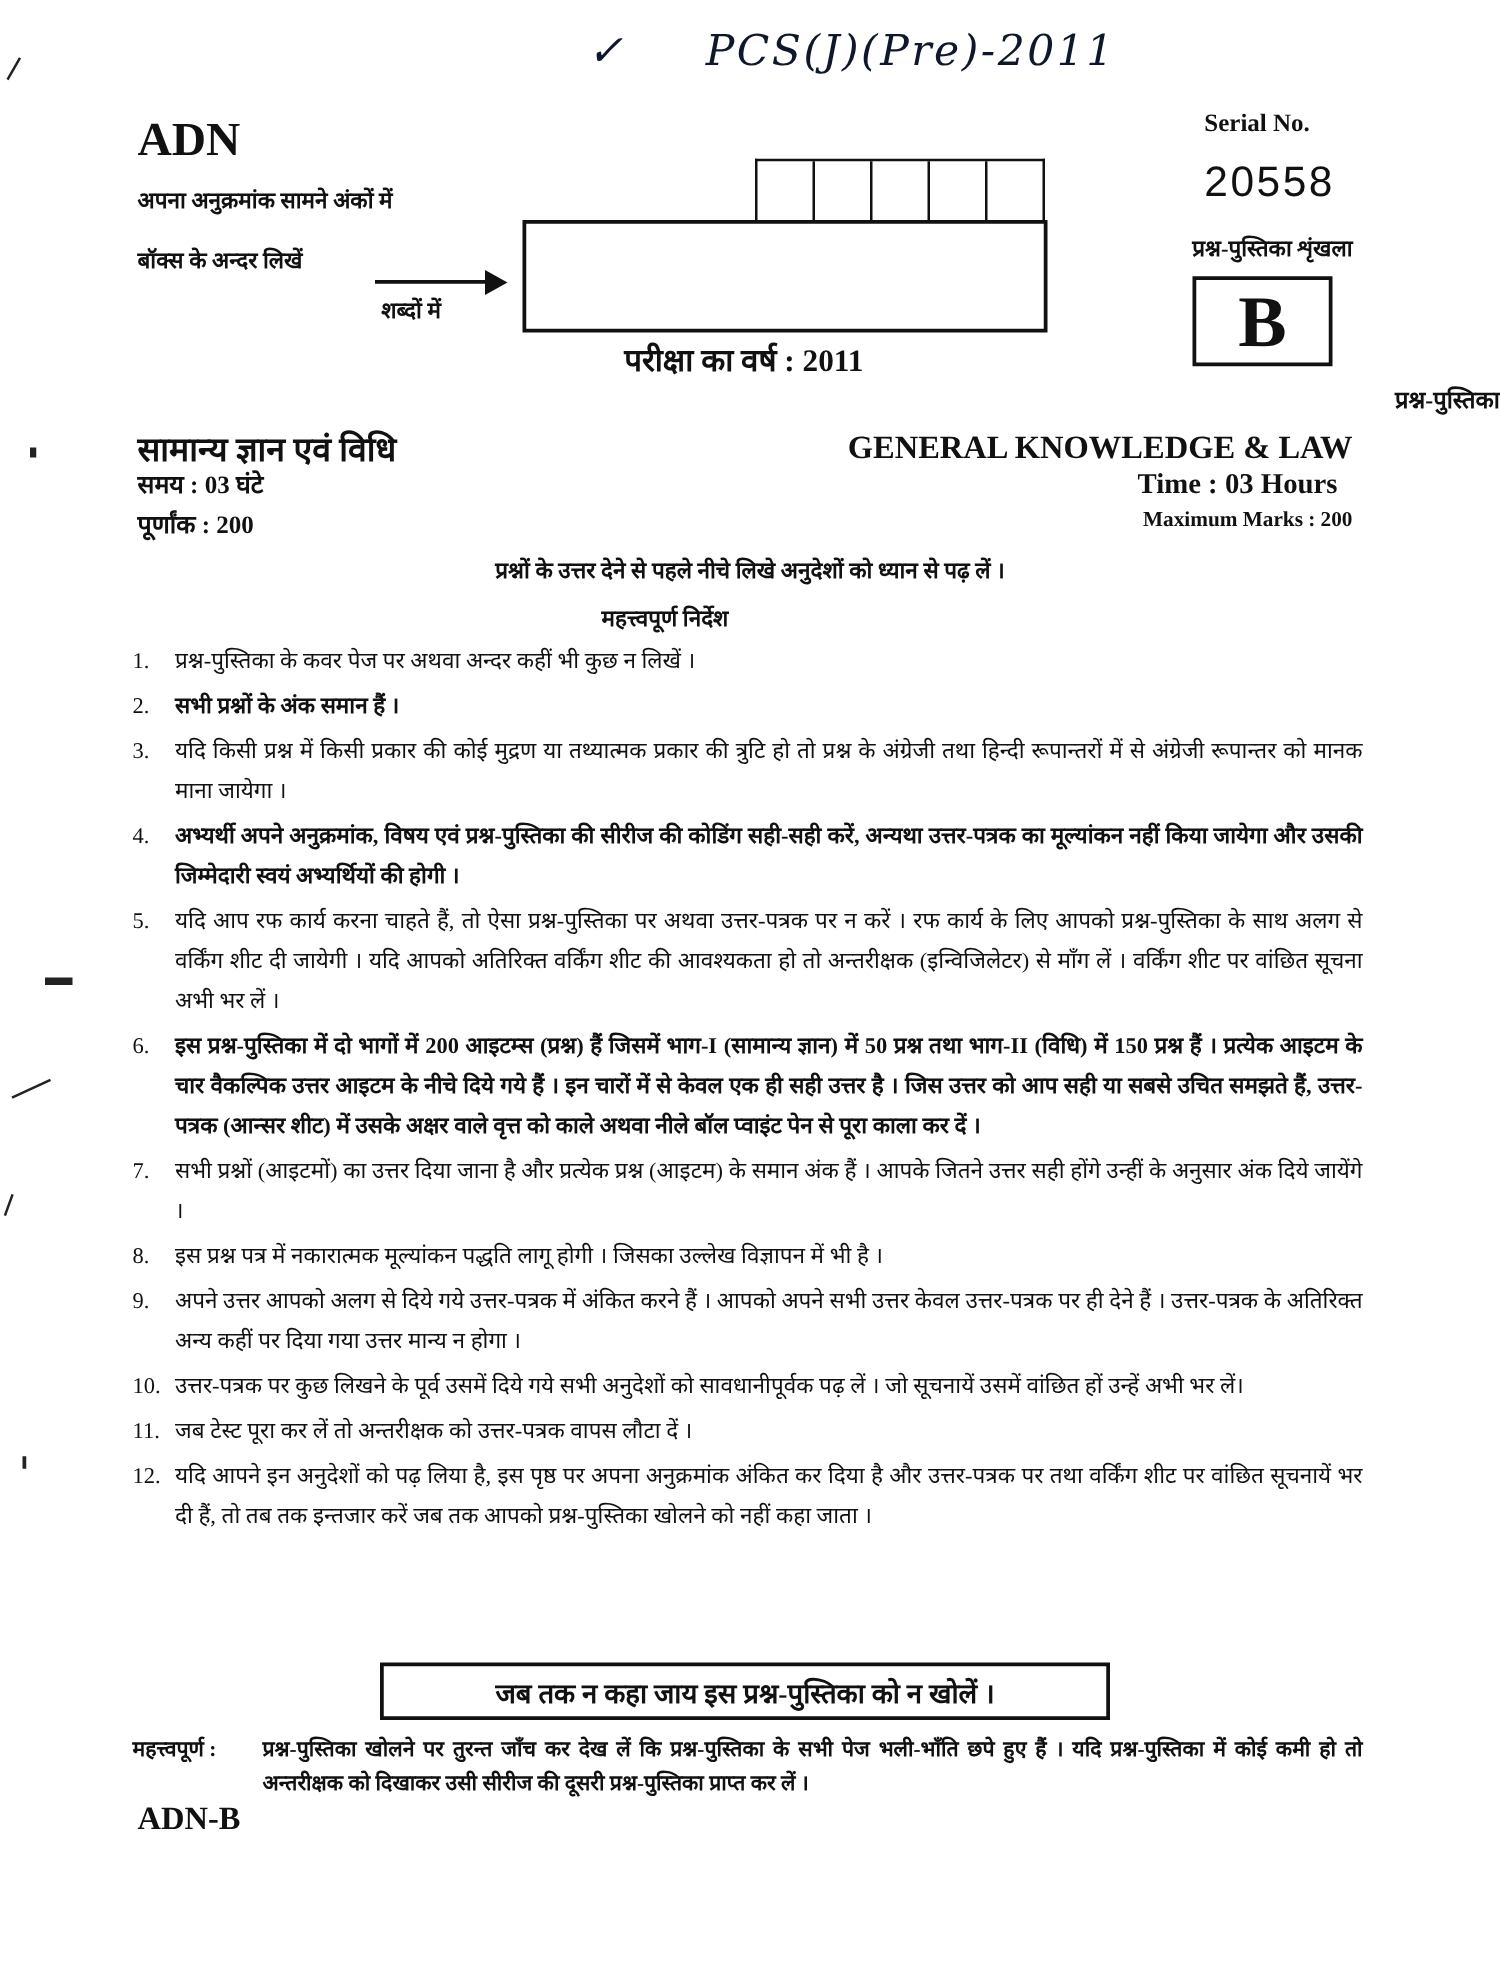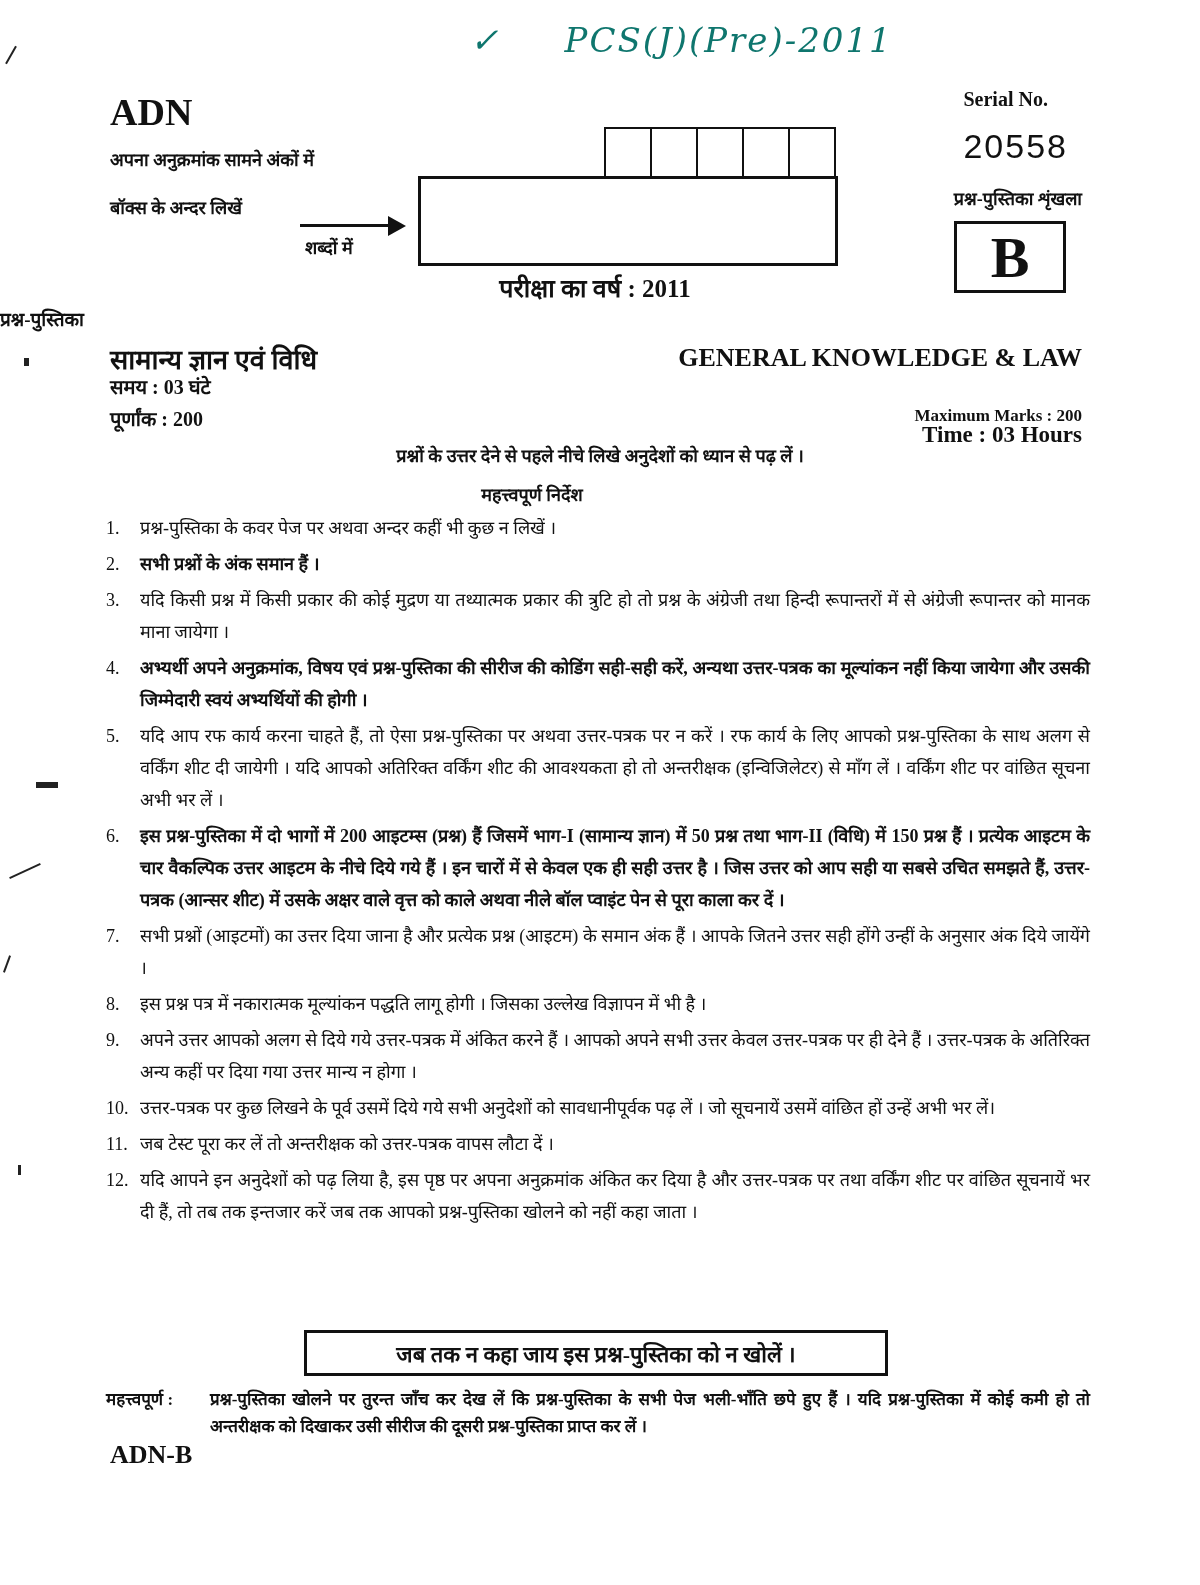--- a/index.html
+++ b/index.html
@@ -8,21 +8,21 @@
     font-family: "Liberation Serif", "DejaVu Serif", serif; color: #111111;
   }
   .abs { position: absolute; }
 
   
   .mark { position: absolute; background: #222; }
 
   
   .handwritten {
     left: 470px; top: 20px; font-family: "DejaVu Serif", serif; font-style: italic;
-    font-size: 34px; color: #0f766e; letter-spacing: 2px;
+    font-size: 34px; color: #0f172a; letter-spacing: 2px;
   }
   .code-top { left: 110px; top: 90px; font-size: 38px; font-weight: bold; }
   .serial { right: 132px; top: 88px; display: flex; align-items: baseline; gap: 16px; flex-direction: column; }
   .serial-label { font-size: 20px; font-weight: bold; }
   .serial-value { font-family: "Liberation Sans", sans-serif; font-size: 34px; letter-spacing: 2px; }
 
   .roll-hint { left: 110px; font-size: 18px; font-weight: bold; }
   .roll-hint.l1 { top: 147px; }
   .roll-hint.l2 { top: 195px; }
   .words-label { left: 305px; top: 235px; font-size: 18px; font-weight: bold; }
@@ -39,26 +39,26 @@
   .words-box { left: 418px; top: 176px; width: 414px; height: 84px; border: 3px solid #111; }
 
   .series-label { right: 118px; top: 186px; font-size: 18px; font-weight: bold; }
   .series-box {
     left: 954px; top: 221px; width: 106px; height: 66px; border: 3px solid #111;
     display: flex; align-items: center; justify-content: center;
     font-size: 58px; font-weight: bold;
   }
   .exam-year { left: 0; width: 1200px; top: 270px; text-align: center; font-size: 25px; font-weight: bold; }
   .exam-year .inner { display: inline-block; margin-left: -10px; }
-  .booklet-label { left: 0; width: 1200px; top: 306px; text-align: left; font-size: 19px; font-weight: bold; }
+  .booklet-label { left: 0; width: 1200px; top: 306px; text-align: right; font-size: 19px; font-weight: bold; }
 
   .subj-hi { left: 110px; top: 340px; font-size: 27px; font-weight: bold; }
   .subj-en { right: 118px; top: 343px; font-size: 26px; font-weight: bold; }
   .time-hi { left: 110px; top: 373px; font-size: 20px; font-weight: bold; }
-  .time-en { right: 118px; top: 374px; font-size: 23px; font-weight: bold; margin-top: 48px; }
+  .time-en { right: 130px; top: 374px; font-size: 23px; font-weight: bold; }
   .marks-hi { left: 110px; top: 405px; font-size: 20px; font-weight: bold; }
   .marks-en { right: 118px; top: 406px; font-size: 17px; font-weight: bold; }
 
   .read-note { left: 0; width: 1200px; top: 443px; text-align: center; font-size: 18px; font-weight: bold; }
   .instr-heading { left: 0; width: 1064px; top: 482px; text-align: center; font-size: 18px; font-weight: bold; }
 
   
   .instr-list { left: 106px; top: 512px; width: 984px; margin: 0; padding: 0; list-style: none; }
   .instr-item { display: flex; font-size: 18px; line-height: 32px; margin-bottom: 4px; }
   .instr-num { width: 34px; flex: 0 0 34px; }

